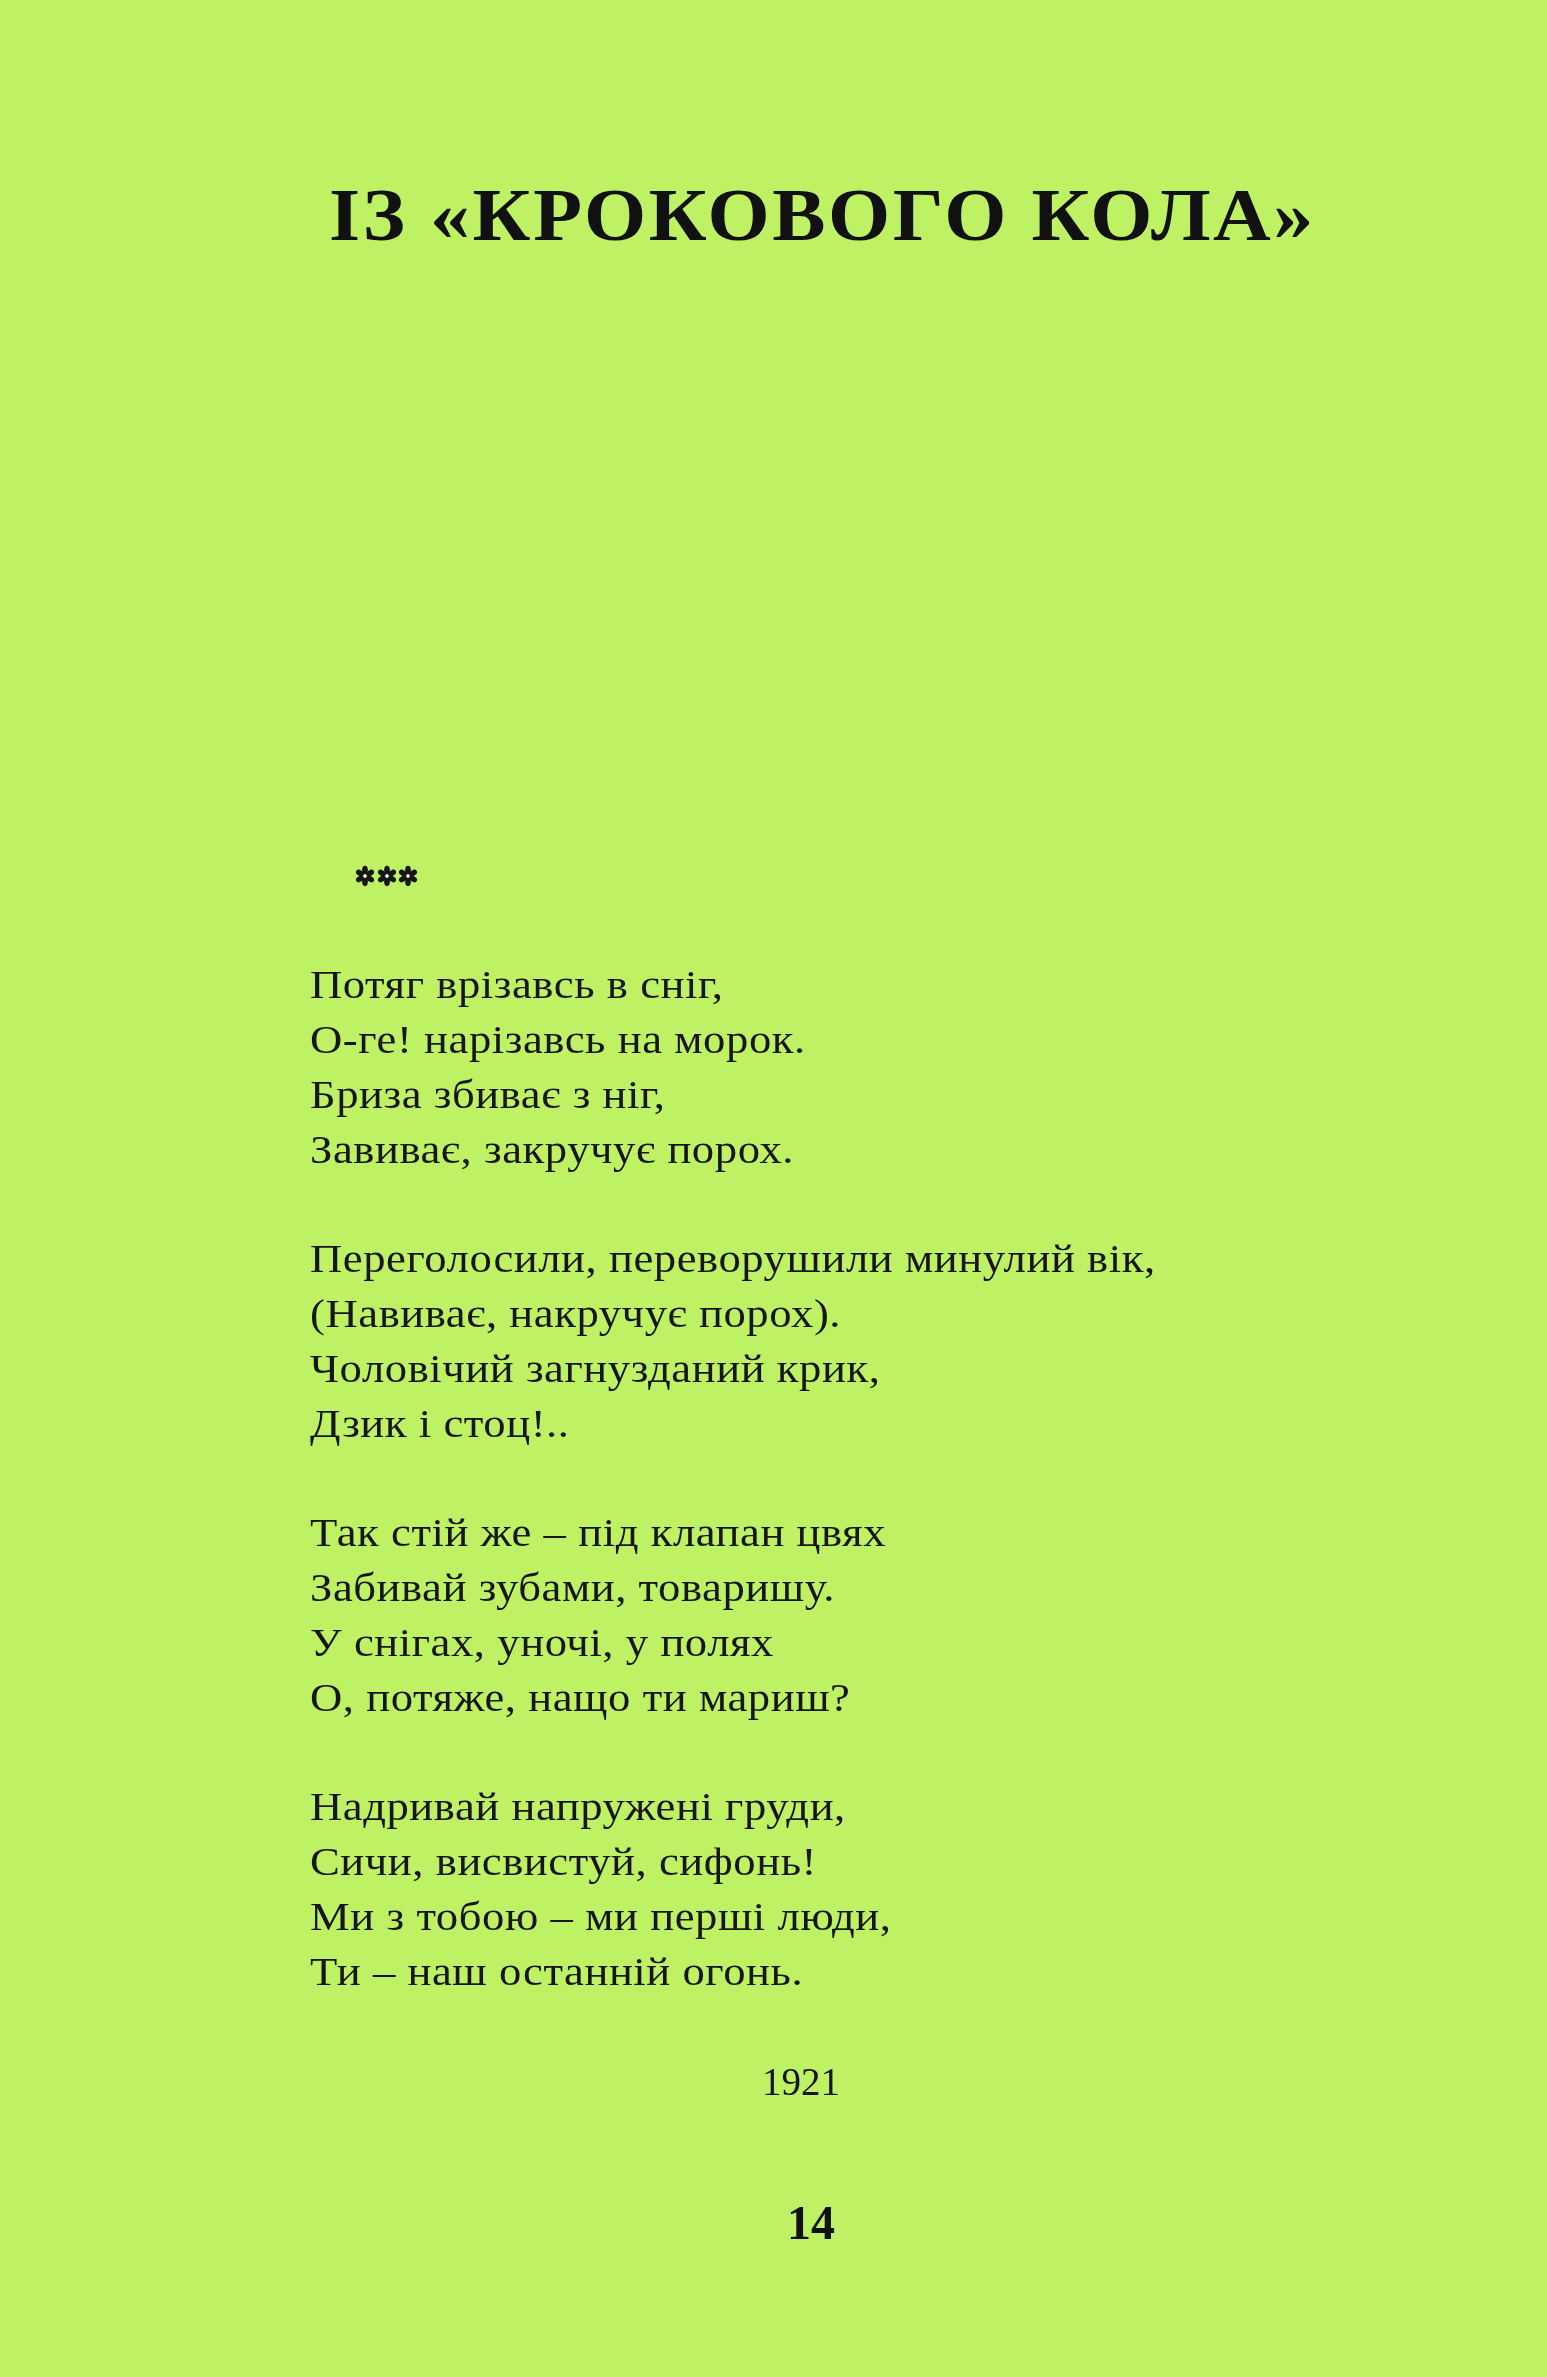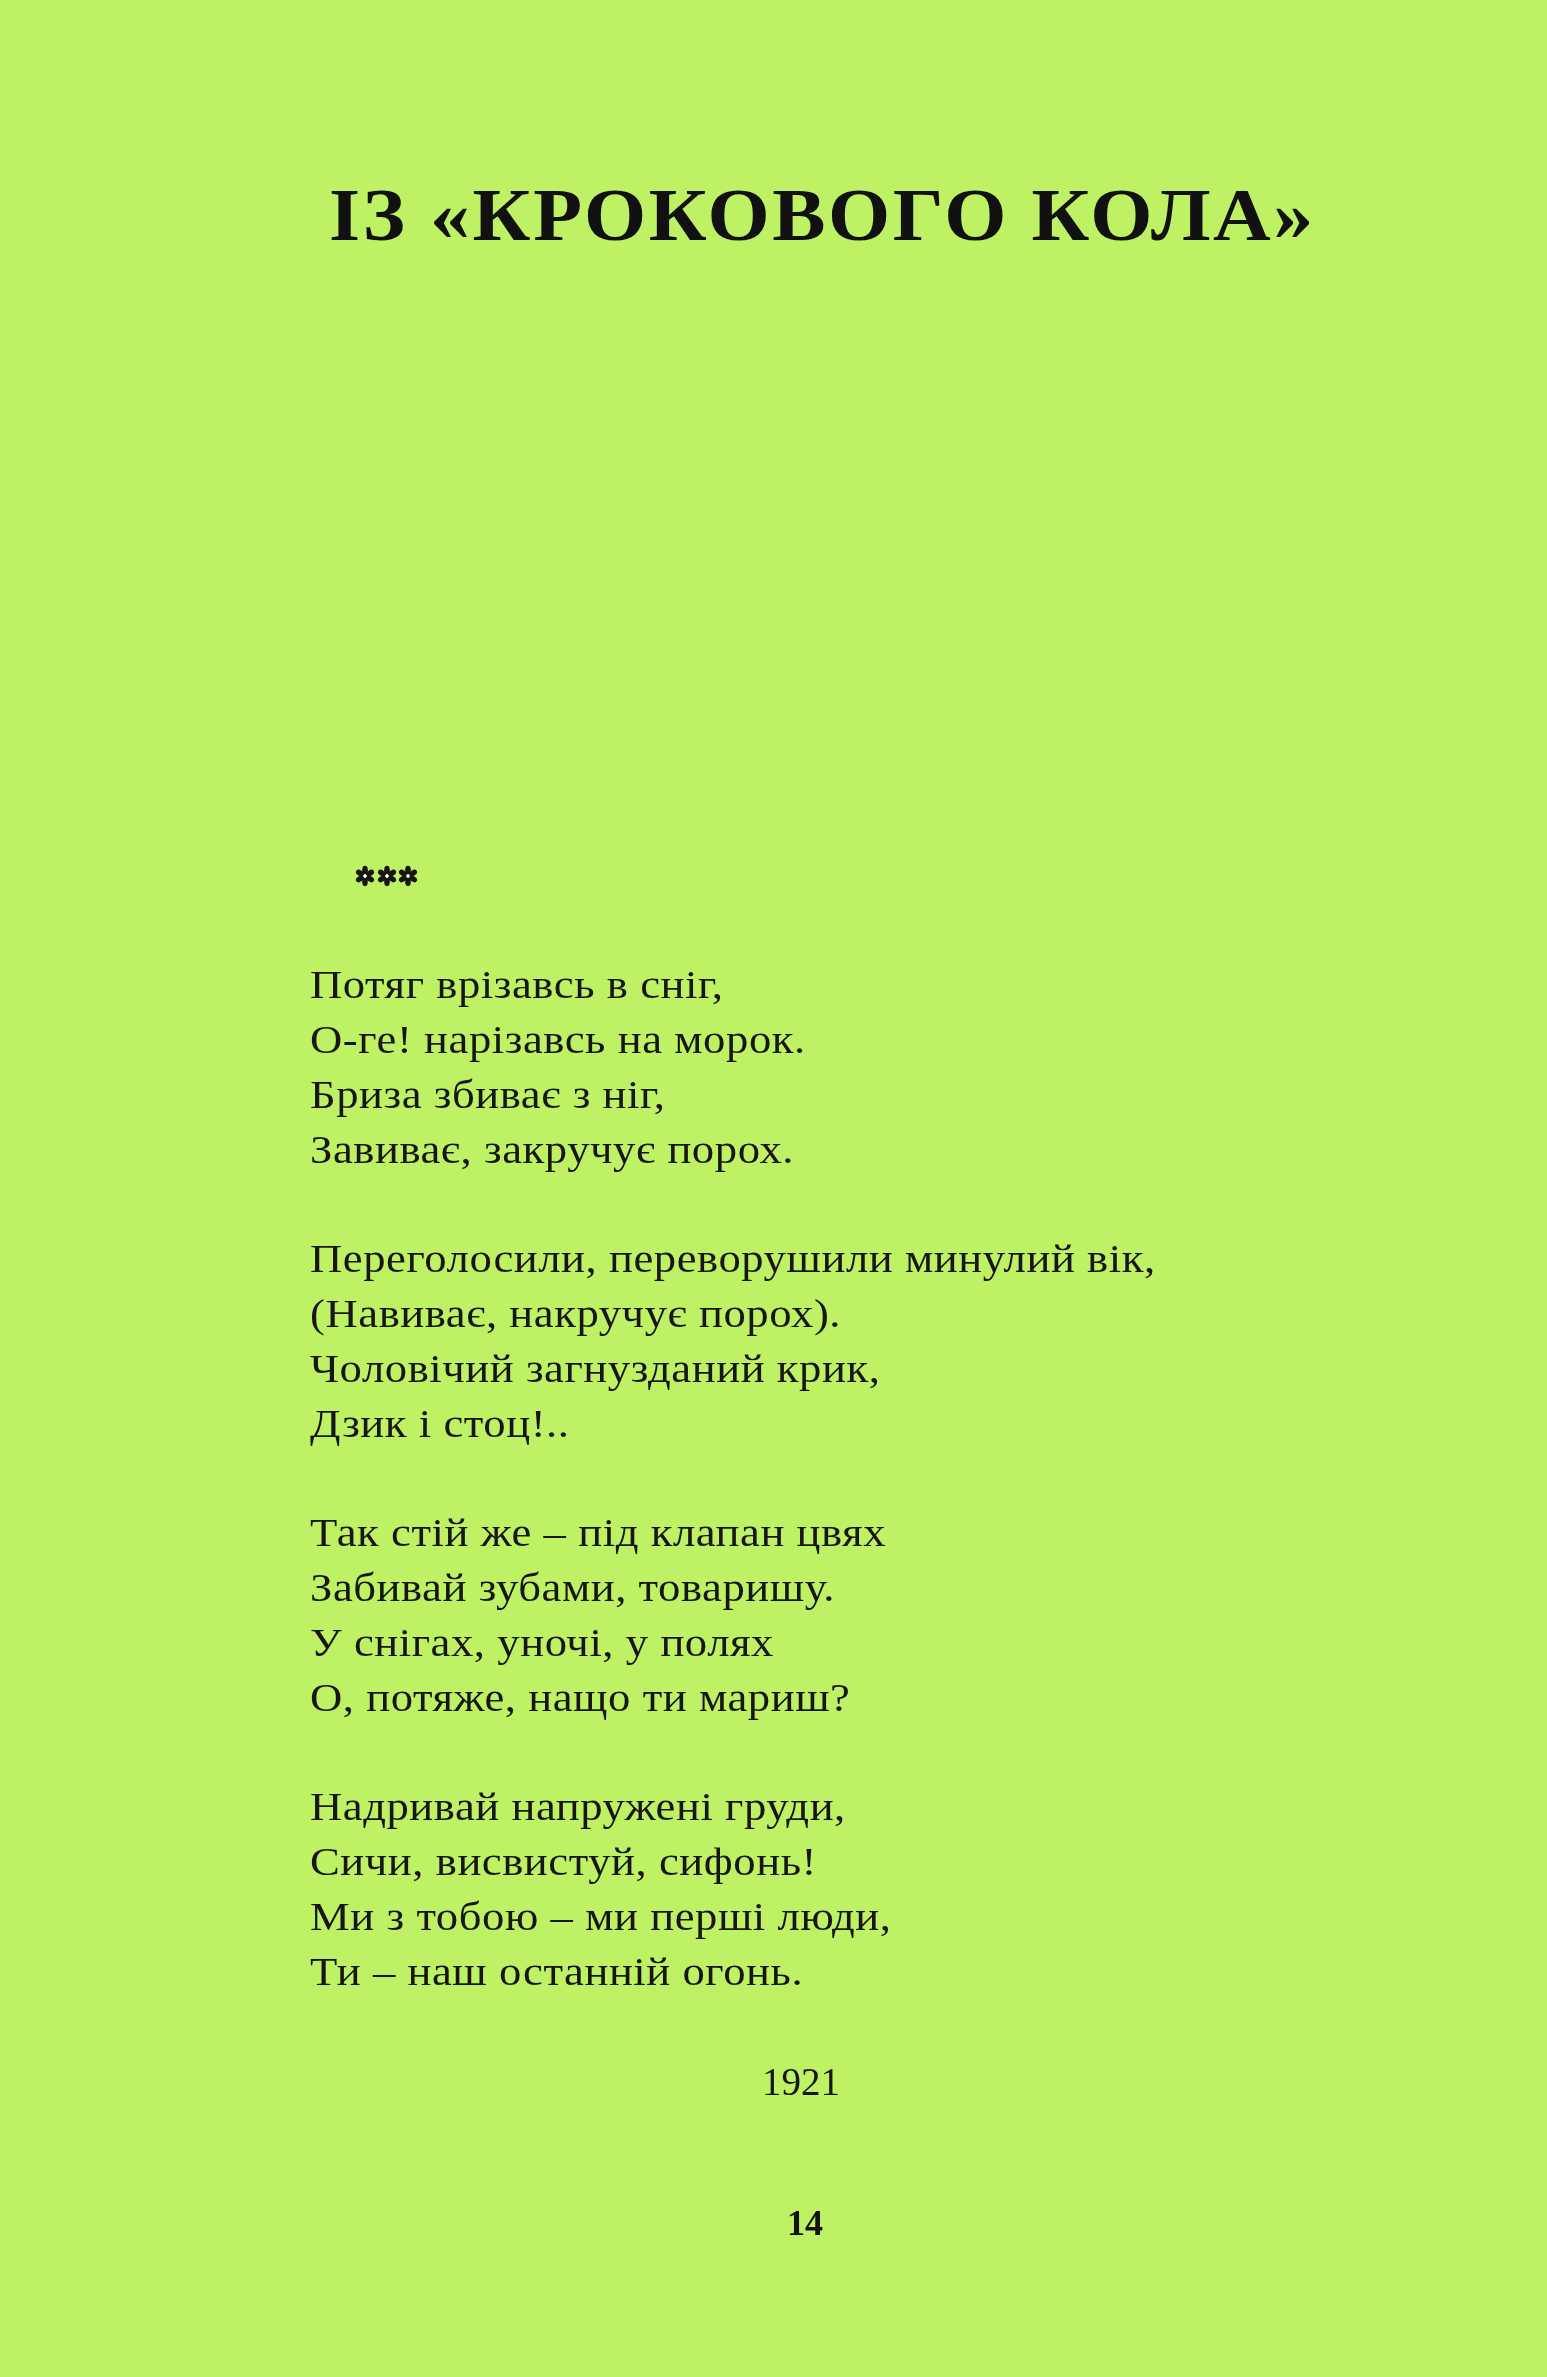--- a/index.html
+++ b/index.html
@@ -83,21 +83,21 @@
       white-space: nowrap;
       color: #161616;
     }
     .page-number {
       position: absolute;
       left: 787px;
       top: 2199px;
       width: 48px;
       height: 48px;
       font-weight: 700;
-      font-size: 36px;
+      font-size: 48px;
       line-height: 48px;
       white-space: nowrap;
       color: #111111;
     }
   </style>
 </head>
 <body>
 
 <div class="page">
 

